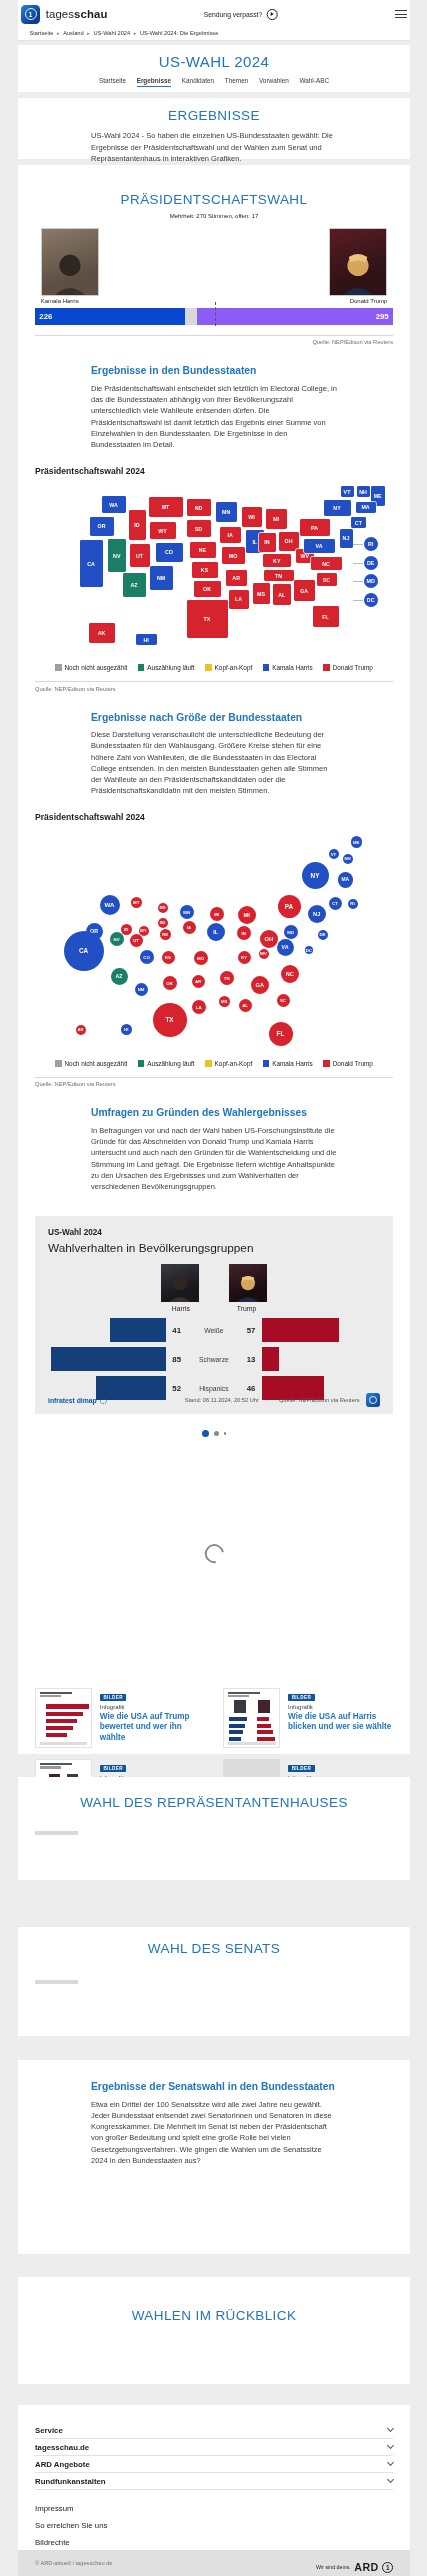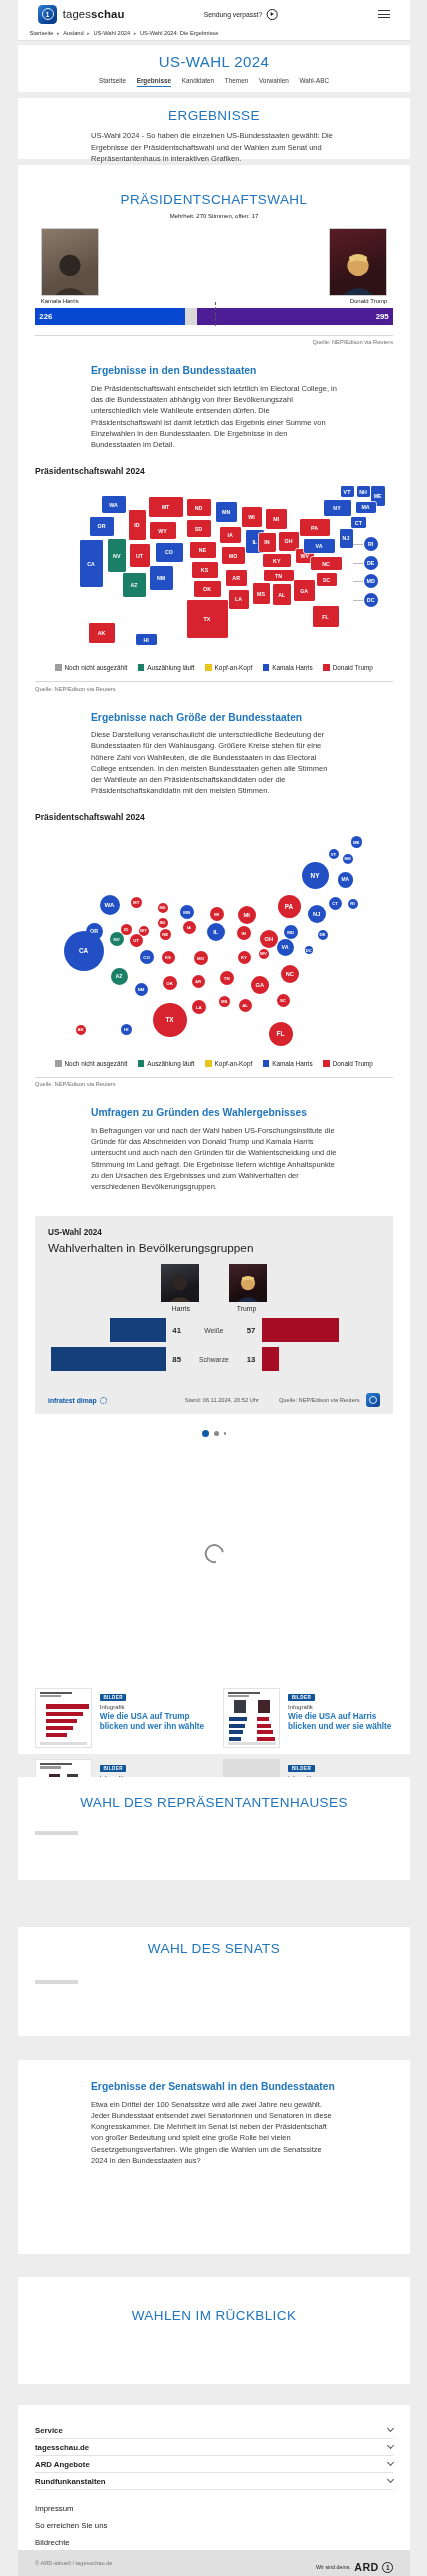--- a/index.html
+++ b/index.html
@@ -7,21 +7,21 @@
   body {
     height:2576px; overflow:hidden;
     background:#ededed;
     font-family:"Liberation Sans", sans-serif;
     color:#3c3c3c;
   }
   .wrapper { width:392px; margin:0 auto; }
 
   
   .site-header { background:#fff; border-bottom:0.7px solid #e2e2e2; }
-  .header-bar { height:28.5px; display:flex; align-items:center; padding:0 20px; position:relative; }
+  .header-bar { height:28.5px; display:flex; align-items:center; padding:0 3px; position:relative; }
   .ts-logo { width:19px; height:19px; border-radius:4.3px;
     background:linear-gradient(135deg,#2a7fd4 0%,#0a3f8f 75%);
     display:flex; align-items:center; justify-content:center; }
   .ts-logo .ring { width:12px; height:12px; border:1.4px solid #dff0ff; border-radius:50%;
     display:flex; align-items:center; justify-content:center;
     color:#fff; font-size:6.4px; font-weight:bold; }
   .brand { margin-left:5.7px; font-size:11.4px; color:#1d1d1d; letter-spacing:0.1px; }
   .brand b { font-weight:bold; }
   .missed { position:absolute; left:50%; transform:translateX(-14%); display:flex; align-items:center; gap:4.3px; font-size:6.8px; color:#1d1d1d; }
   .play-icon { width:10.7px; height:10.7px; border:1.1px solid #1d1d1d; border-radius:50%; display:flex; align-items:center; justify-content:center; }
@@ -243,21 +243,21 @@
         </div>
         <figcaption class="cname">Donald Trump</figcaption>
       </figure>
     </div>
 
     <div class="ev-bar">
         <div class="ev-seg h" style="width: 42.0074%; background: rgb(8, 71, 207);">
           <span class="v">226</span>
         </div>
         <div class="ev-seg o" style="width: 3.15985%; background: rgb(217, 217, 217);"></div>
-        <div class="ev-seg t" style="width: 54.8327%; background: #4c1d95;">
+        <div class="ev-seg t" style="width: 54.8327%; background: #8b5cf6;">
           <span class="v">295</span>
         </div>
         <div class="ev-marker" style="left: 50.1859%;"></div>
       </div>
     <hr class="rule">
     <div class="source right">Quelle: NEP/Edison via Reuters</div>
 
     <div class="subwrap">
       <h3 class="sub">Ergebnisse in den Bundesstaaten</h3>
       <p>Die Präsidentschaftswahl entscheidet sich letztlich im Electoral College, in das die Bundesstaaten abhängig von ihrer Bevölkerungszahl unterschiedlich viele Wahlleute entsenden dürfen. Die Präsidentschaftswahl ist damit letztlich das Ergebnis einer Summe von Einzelwahlen in den Bundesstaaten. Die Ergebnisse in den Bundesstaaten im Detail.</p>
@@ -473,20 +473,31 @@
             <div class="dbar-l">
               <div class="dbar" style="width: 115px; background: rgb(20, 63, 122);"></div>
             </div>
             <div class="dval">85</div>
             <div class="dcat">Schwarze</div>
             <div class="dval">13</div>
             <div class="dbar-r">
               <div class="dbar" style="width: 17.6px; background: rgb(166, 13, 36);"></div>
             </div>
           </div>
+          <div class="demo-row">
+            <div class="dbar-l">
+              <div class="dbar" style="width: 70px; background: rgb(20, 63, 122);"></div>
+            </div>
+            <div class="dval">52</div>
+            <div class="dcat">Hispanics</div>
+            <div class="dval">46</div>
+            <div class="dbar-r">
+              <div class="dbar" style="width: 62px; background: rgb(166, 13, 36);"></div>
+            </div>
+          </div>
         </div>
       <div class="w-foot">
         <span class="infratest">
             <span>infratest dimap</span>
             <span class="arc"></span>
           </span>
         <span class="w-stand">Stand:  06.11.2024, 20:52 Uhr</span>
         <span class="w-src">Quelle: NEP/Edison via Reuters</span>
         <span class="w-logo">
             <span></span>
@@ -509,21 +520,21 @@
             <i class="tt2"></i>
             <div class="bars-red">
               <i style="left: 10px; top: 15.7px; width: 43px; background: rgb(176, 18, 39);"></i>
               <i style="left: 10px; top: 23px; width: 37px; background: rgb(176, 18, 39);"></i>
               <i style="left: 10px; top: 30px; width: 31px; background: rgb(176, 18, 39);"></i>
               <i style="left: 10px; top: 37px; width: 27px; background: rgb(176, 18, 39);"></i>
               <i style="left: 10px; top: 44px; width: 21.4px; background: rgb(176, 18, 39);"></i>
             </div>
             <i class="mini-foot"></i>
           </div>
-          <div class="t-txt"><span class="badge">BILDER</span><div class="kicker">Infografik</div><div class="t-title">Wie die USA auf Trump blicken und wer ihn wählte</div></div>
+          <div class="t-txt"><span class="badge">BILDER</span><div class="kicker">Infografik</div><div class="t-title">Wie die USA auf Trump bewertet und wer ihn wählte</div></div>
         </div>
         <div class="teaser">
           <div class="thumb">
             <i class="tt"></i>
             <i class="tt2"></i>
             <i class="mphoto" style="left: 10px; background: rgb(58, 58, 66);"></i>
             <i class="mphoto" style="left: 34px; background: rgb(67, 35, 42);"></i>
             <div class="bars-mix">
               <i style="left: 4.3px; top: 28.5px; width: 18.5px; background: rgb(20, 63, 122);"></i>
               <i style="left: 33px; top: 28.5px; width: 11.4px; background: rgb(176, 18, 39);"></i>

